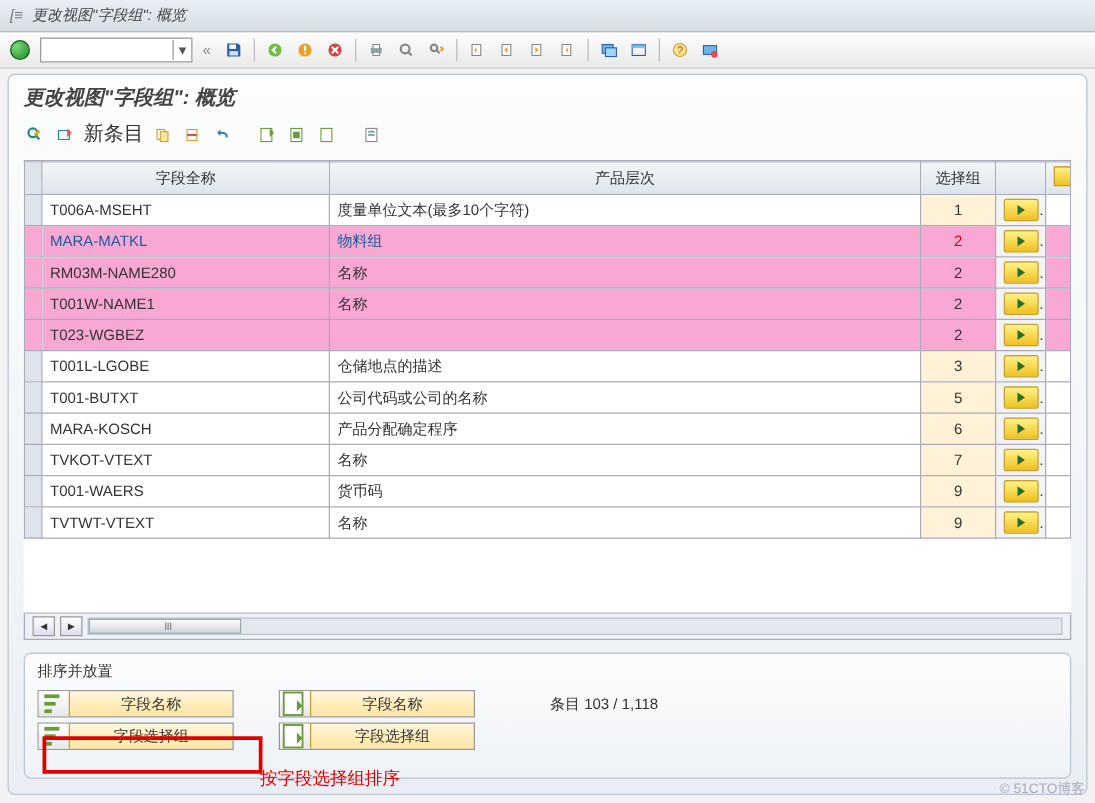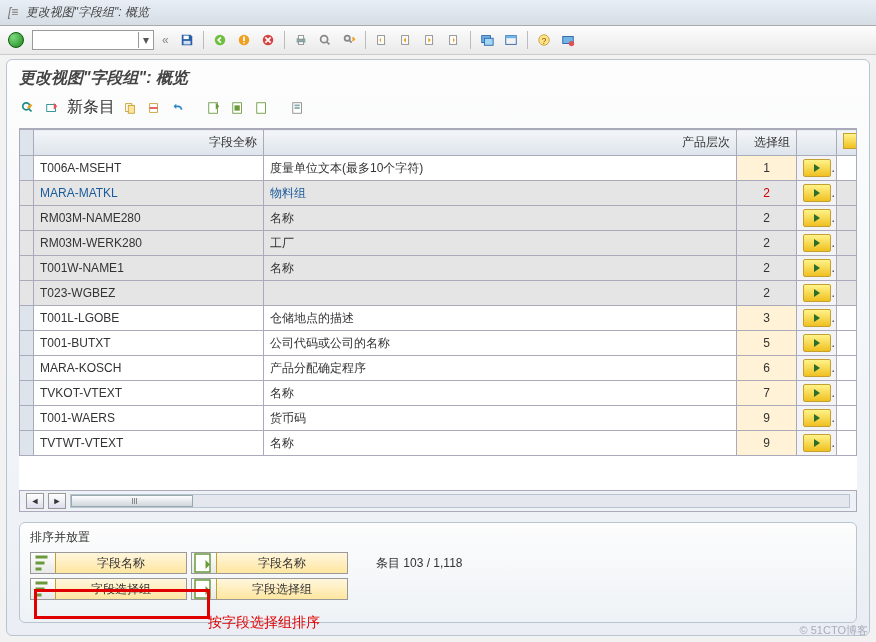--- a/index.html
+++ b/index.html
@@ -13,41 +13,41 @@
 .tbtn svg,.abtn svg{width:14px;height:14px}
 .sep{width:1px;height:18px;background:#bbb;margin:0 2px}
 .panel{background:linear-gradient(#fdfdfd,#eaeef4);margin:4px 6px 6px 6px;border:1px solid #b8c4d0;border-radius:6px;padding:8px 8px;flex:1;display:flex;flex-direction:column;overflow:hidden}
 .panel-title{font-size:16px;font-weight:bold;font-style:italic;color:#444;margin:0 4px 6px 4px}
 .apptoolbar{display:flex;align-items:center;gap:6px;margin:2px 4px 10px 4px}
 .abtn{width:18px;height:18px;display:flex;align-items:center;justify-content:center}
 .newentry{font-size:16px;color:#333}
 .grid-wrap{margin:0 4px;border-top:1px solid #aab;border-bottom:1px solid #aab;flex:1;overflow:auto;background:#fff}
 table{border-collapse:collapse;width:100%;table-layout:fixed}
 th,td{border:1px solid #aab;padding:3px 6px;font-size:12px;height:19px;white-space:nowrap;overflow:hidden;text-overflow:ellipsis;box-sizing:border-box}
-th{background:linear-gradient(#f3f6f9,#dde4eb);text-align:right;color:#333;font-weight:normal;position:sticky;top:0}
+th{background:linear-gradient(#f3f6f9,#dde4eb);text-align:center;color:#333;font-weight:normal;position:sticky;top:0}
 th.ch{width:12px;background:#dde4eb;padding:0}
 td.ch{width:12px;background:#dde4eb;padding:0}
 .cfg{width:18px;text-align:center}
 .cfg-ic{display:inline-block;width:14px;height:14px;background:linear-gradient(#fff38a,#f0c020);border:1px solid #c4a030}
-.sel td{background:#e5e5e5}
+.sel td{background:#f9a8d4}
 .selcol{text-align:center}
 .red{color:#c00}
 .blue{color:#1a5a9a}
 .yel{background:#fff2d6}
 .gobtn{width:26px;height:16px;background:linear-gradient(#fff38a,#f0c020);border:1px solid #c4a030;display:inline-flex;align-items:center;justify-content:center;border-radius:2px}
 .arrow-r{border-left:6px solid #2a6e2a;border-top:4px solid transparent;border-bottom:4px solid transparent}
 .hscroll{display:flex;align-items:center;gap:4px;padding:2px 6px;background:#eef2f6;border:1px solid #aab;border-top:none;margin:0 4px}
 .scrbtn{width:16px;height:14px;border:1px solid #999;background:linear-gradient(#fff,#dde);display:flex;align-items:center;justify-content:center;font-size:9px;color:#333}
 .track{flex:1;height:12px;background:#e4e8ee;border:1px solid #b8c4d0;position:relative}
 .thumb{position:absolute;left:0;top:0;height:10px;width:120px;background:linear-gradient(#fdfdfd,#cfd6dd);border:1px solid #9aa}
 .grip{position:absolute;left:60px;top:2px;display:flex;gap:1px}
 .grip span{width:1px;height:6px;background:#888}
 .bottom-box{margin:10px 4px 4px 4px;border:1px solid #b8c4d0;background:linear-gradient(#fdfdfd,#eef2f6);border-radius:6px;padding:6px 10px 18px 10px}
 .bbtitle{font-size:12px;color:#333;margin-bottom:6px}
-.brow{display:flex;align-items:center;gap:4px;margin-bottom:4px}
+.brow{display:flex;align-items:center;gap:36px;margin-bottom:4px}
 .sortbtn{display:inline-flex;align-items:center;height:20px;border:1px solid #999;background:linear-gradient(#fff6dd,#ffe6a0);font-size:12px;color:#333}
 .sortbtn .icpart{width:24px;height:100%;border-right:1px solid #c4a030;display:flex;align-items:center;justify-content:center;background:linear-gradient(#fff,#e8e8e8)}
 .sortbtn .lbl{width:130px;text-align:center}
 .highlight{position:absolute;border:3px solid #e00000}
 .redtext{color:#e00000;font-size:14px;position:absolute}
 .watermark{position:absolute;right:8px;bottom:4px;font-size:11px;color:#aab}
 svg{display:block}
 </style>
 </head>
 <body>
@@ -266,30 +266,20 @@
               <td class="selcol yel red">2</td>
               <td style="text-align:center;background:#f4f4f4"><span class="gobtn">
                   <span class="arrow-r"></span>
                 </span></td>
               <td class="cfg"></td>
             </tr>
             <tr class="sel">
               <td class="ch"></td>
               <td class="">RM03M-NAME280</td>
               <td class="">名称</td>
-              <td class="selcol yel ">2</td>
-              <td style="text-align:center;background:#f4f4f4"><span class="gobtn">
-                  <span class="arrow-r"></span>
-                </span></td>
-              <td class="cfg"></td>
-            </tr>
-            <tr class="sel">
-              <td class="ch"></td>
-              <td class="">RM03M-WERK280</td>
-              <td class="">工厂</td>
               <td class="selcol yel ">2</td>
               <td style="text-align:center;background:#f4f4f4"><span class="gobtn">
                   <span class="arrow-r"></span>
                 </span></td>
               <td class="cfg"></td>
             </tr>
             <tr class="sel">
               <td class="ch"></td>
               <td class="">T001W-NAME1</td>
               <td class="">名称</td>

